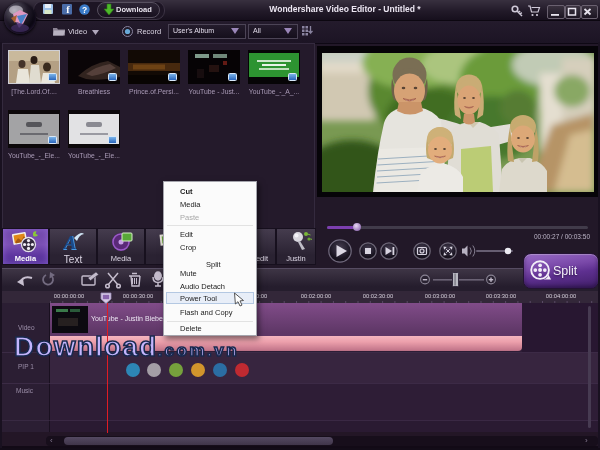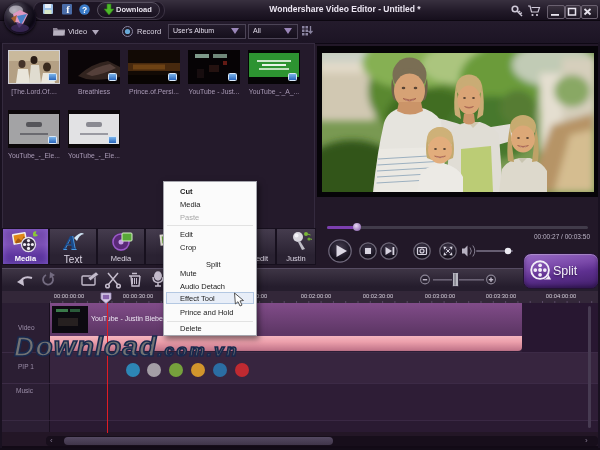--- a/index.html
+++ b/index.html
@@ -507,21 +507,21 @@
 
   <div class="abs" style="left:126px;top:363px;width:14px;height:14px;border-radius:50%;background:#2d86b5;"></div>
   <div class="abs" style="left:147px;top:363px;width:14px;height:14px;border-radius:50%;background:#a49ea6;"></div>
   <div class="abs" style="left:169px;top:363px;width:14px;height:14px;border-radius:50%;background:#76a13c;"></div>
   <div class="abs" style="left:191px;top:363px;width:14px;height:14px;border-radius:50%;background:#d1952c;"></div>
   <div class="abs" style="left:213px;top:363px;width:14px;height:14px;border-radius:50%;background:#2b6da3;"></div>
   <div class="abs" style="left:235px;top:363px;width:14px;height:14px;border-radius:50%;background:#bf2a31;"></div>
 
   <div class="abs" style="left:106.5px;top:303px;width:1.8px;height:130px;background:#e01c24;z-index:6;"></div>
 
-  <div class="abs" style="left:14px;top:331px;z-index:7;font-style:italic;font-weight:bold;color:#737373;-webkit-text-stroke:1.6px #18294e;font-size:28px;letter-spacing:1.2px;">Download<span style="font-size:17px;letter-spacing:2.5px;">.com.vn</span></div>
+  <div class="abs" style="left:14px;top:331px;z-index:7;font-weight:bold;color:#c4b5fd;-webkit-text-stroke:1.6px #18294e;font-size:28px;letter-spacing:1.2px;">Download<span style="font-size:17px;letter-spacing:2.5px;">.com.vn</span></div>
 
   <div class="abs" style="left:588px;top:306px;width:3px;height:122px;background:#473b52;border-radius:2px;"></div>
 </div>
 
 <div class="abs" style="left:0;top:432px;width:600px;height:18px;background:#231626;"></div>
 <div class="abs" style="left:46px;top:436px;width:552px;height:10px;background:#170e1b;border-radius:4px;"></div>
 <div class="abs" style="left:64px;top:437px;width:269px;height:8px;background:linear-gradient(#544962,#40354a);border-radius:4px;"></div>
 <div class="abs" style="left:50px;top:436px;font-size:8px;color:#8a7f96;">‹</div>
 <div class="abs" style="left:585px;top:436px;font-size:8px;color:#8a7f96;">›</div>
 <div class="abs" style="left:0;top:446px;width:600px;height:4px;background:#120a16;"></div>
@@ -534,22 +534,22 @@
   <div style="position:absolute;left:16px;top:5px;font-weight:bold;">Cut</div>
   <div style="position:absolute;left:16px;top:18px;">Media</div>
   <div style="position:absolute;left:16px;top:31px;color:#a8a8a8;">Paste</div>
   <div style="position:absolute;left:3px;top:42.5px;width:86px;height:1px;background:#e2e2e2;"></div>
   <div style="position:absolute;left:16px;top:48px;">Edit</div>
   <div style="position:absolute;left:16px;top:61px;">Crop</div>
   <div style="position:absolute;left:16px;top:78px;margin-left:26px;">Split</div>
   <div style="position:absolute;left:16px;top:87px;">Mute</div>
   <div style="position:absolute;left:16px;top:100px;">Audio Detach</div>
   <div style="position:absolute;left:2px;top:109.5px;width:88px;height:12px;background:#e8eef8;border:1px solid #b4c8e2;box-sizing:border-box;"></div>
-  <div style="position:absolute;left:16px;top:112px;">Effect Tool</div>
-  <div style="position:absolute;left:16px;top:126px;">Prince and Hold</div>
+  <div style="position:absolute;left:16px;top:112px;">Power Tool</div>
+  <div style="position:absolute;left:16px;top:126px;">Flash and Copy</div>
   <div style="position:absolute;left:3px;top:138.5px;width:86px;height:1px;background:#e2e2e2;"></div>
   <div style="position:absolute;left:16px;top:142px;">Delete</div>
 </div>
 
 <svg class="abs" style="left:233px;top:292px;z-index:25;" width="14" height="16" viewBox="0 0 14 16">
   <path d="M1.5 1 L2.4 12 L5 9.7 L7 14 L9 13.1 L7 8.9 L10.5 8.5 z" fill="#fff" stroke="#444" stroke-width=".9"></path>
 </svg>
 
 </div>
 

